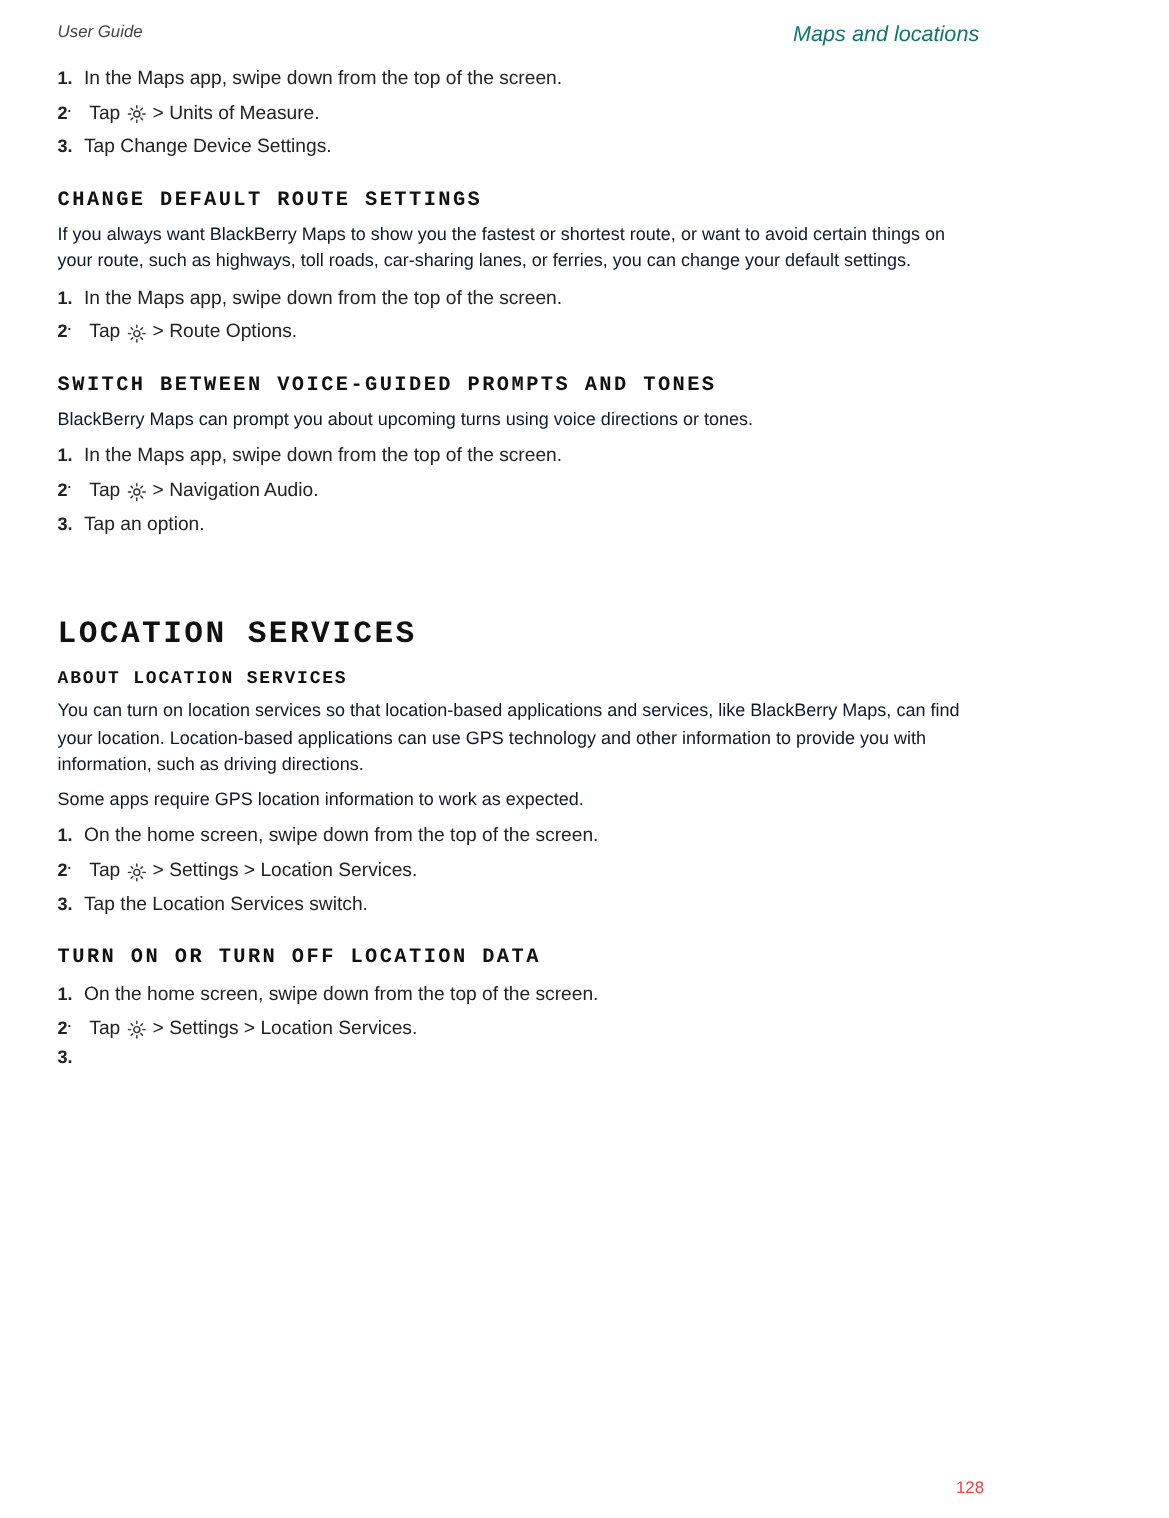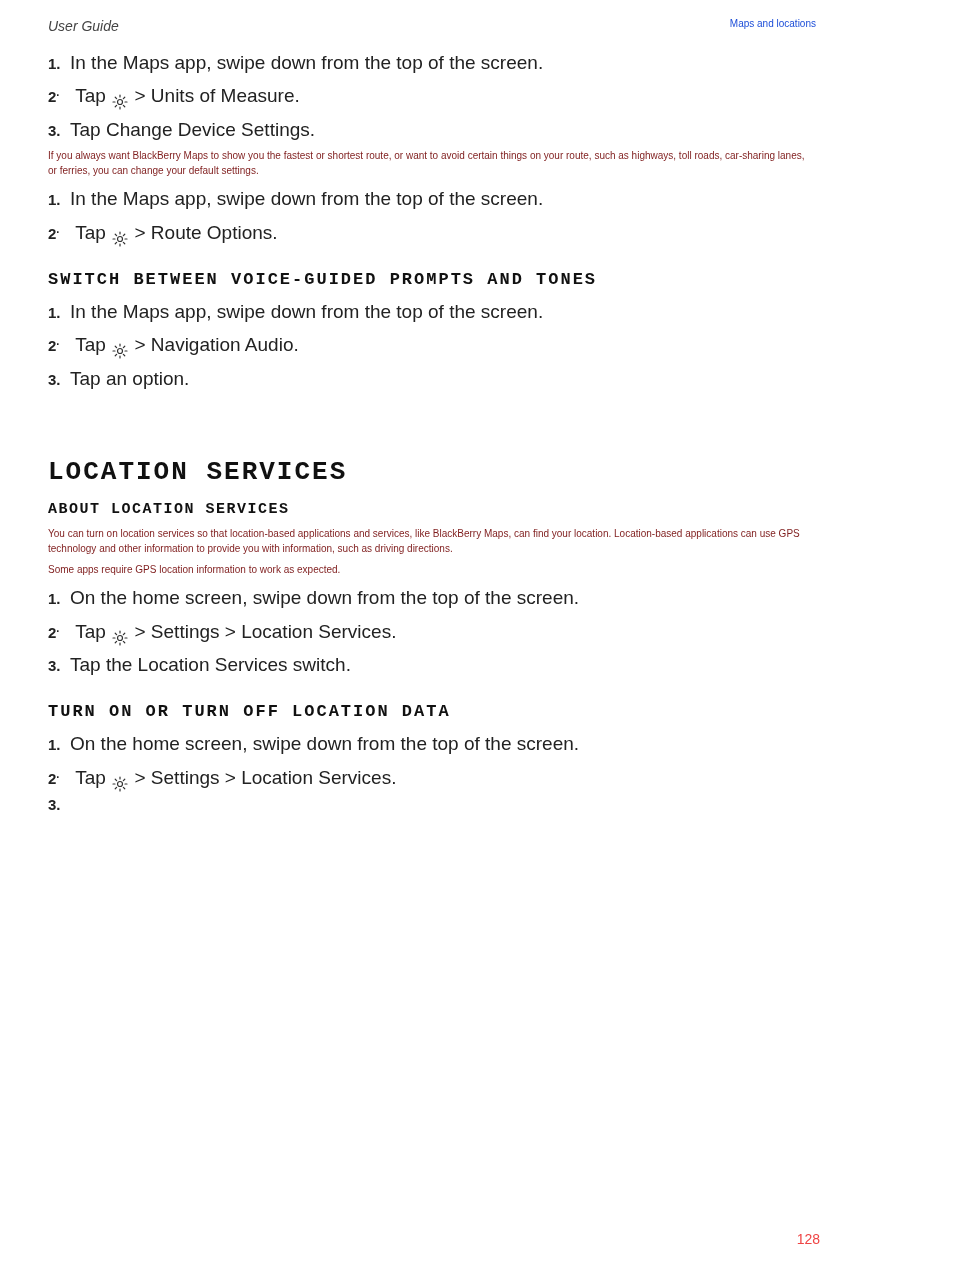--- a/index.html
+++ b/index.html
@@ -24,26 +24,27 @@
       align-items: flex-start;
       margin-bottom: 14px;
       border-bottom: none;
     }
     .header-left {
       font-size: 14px;
       color: #444;
       font-style: italic;
     }
     .header-right {
-      font-size: 10px;
-      color: #1d4ed8;
+      font-size: 18px;
+      color: #0f766e;
+      font-style: italic;
     }
     .body-text {
-      font-size: 10px;
-      color: #7f1d1d;
+      font-size: 15px;
+      color: #0f172a;
       line-height: 1.5;
       margin-bottom: 6px;
     }
     b, strong {
       font-weight: normal;
     }
     .gear-icon {
       display: inline-block;
       width: 16px;
       height: 16px;
@@ -71,21 +72,21 @@
       font-size: 15px;
       min-width: 22px;
     }
     .step-num-sup {
       font-weight: bold;
       font-size: 11px;
       vertical-align: super;
       line-height: 1;
     }
     .step-content {
-      font-size: 19px;
+      font-size: 16px;
       line-height: 1.6;
     }
   </style>
 </head>
 <body>
 
 <div class="page-wrapper">
   <div class="header-bar">
     <span class="header-left">User Guide</span>
     <span class="header-right">Maps and locations</span>
@@ -100,35 +101,37 @@
         <span class="step-num">2<span class="step-num-sup">.</span></span>
         <span class="step-content">&nbsp;<span>Tap </span><span class="gear-icon"><svg viewBox="0 0 16 16" fill="none" xmlns="http://www.w3.org/2000/svg">
     <circle cx="8" cy="8" r="2.5" stroke="#333" stroke-width="1.2"></circle>
     <path d="M8 1v2M8 13v2M1 8h2M13 8h2M3.22 3.22l1.41 1.41M11.36 11.36l1.41 1.41M3.22 12.78l1.41-1.41M11.36 4.64l1.41-1.41" stroke="#333" stroke-width="1.2" stroke-linecap="round"></path>
   </svg></span><span> &gt; </span><span><strong>Units of Measure</strong>.</span></span>
       </div>
       <div class="step-row">
         <span class="step-num">3.&nbsp;</span>
         <span class="step-content"><span>Tap <strong>Change Device Settings</strong>.</span></span>
       </div>
+      <div style="font-size: 17px; margin-top: 22px; margin-bottom: 8px; font-family: &quot;Courier New&quot;, Courier, monospace; font-weight: bold; letter-spacing: 2px; color: rgb(17, 17, 17);">CHANGE DEFAULT ROUTE SETTINGS</div>
       <p class="body-text">If you always want BlackBerry Maps to show you the fastest or shortest route, or want to avoid certain things on your route, such as highways, toll roads, car-sharing lanes, or ferries, you can change your default settings.</p>
       <div>
         <div class="step-row">
           <span class="step-num">1.&nbsp;</span>
           <span class="step-content"><span>In the Maps app, swipe down from the top of the screen.</span></span>
         </div>
         <div class="step-row">
           <span class="step-num">2<span class="step-num-sup">.</span></span>
           <span class="step-content">&nbsp;<span>Tap </span><span class="gear-icon"><svg viewBox="0 0 16 16" fill="none" xmlns="http://www.w3.org/2000/svg">
     <circle cx="8" cy="8" r="2.5" stroke="#333" stroke-width="1.2"></circle>
     <path d="M8 1v2M8 13v2M1 8h2M13 8h2M3.22 3.22l1.41 1.41M11.36 11.36l1.41 1.41M3.22 12.78l1.41-1.41M11.36 4.64l1.41-1.41" stroke="#333" stroke-width="1.2" stroke-linecap="round"></path>
   </svg></span><span> &gt; </span><span><strong>Route Options</strong>.</span></span>
         </div>
       </div>
       <div style="font-size: 17px; margin-top: 22px; margin-bottom: 8px; font-family: &quot;Courier New&quot;, Courier, monospace; font-weight: bold; letter-spacing: 2px; color: rgb(17, 17, 17);">SWITCH BETWEEN VOICE-GUIDED PROMPTS AND TONES</div>
+      <p class="body-text">BlackBerry Maps can prompt you about upcoming turns using voice directions or tones.</p>
       <div>
         <div class="step-row">
           <span class="step-num">1.&nbsp;</span>
           <span class="step-content"><span>In the Maps app, swipe down from the top of the screen.</span></span>
         </div>
         <div class="step-row">
           <span class="step-num">2<span class="step-num-sup">.</span></span>
           <span class="step-content">&nbsp;<span>Tap </span><span class="gear-icon"><svg viewBox="0 0 16 16" fill="none" xmlns="http://www.w3.org/2000/svg">
     <circle cx="8" cy="8" r="2.5" stroke="#333" stroke-width="1.2"></circle>
     <path d="M8 1v2M8 13v2M1 8h2M13 8h2M3.22 3.22l1.41 1.41M11.36 11.36l1.41 1.41M3.22 12.78l1.41-1.41M11.36 4.64l1.41-1.41" stroke="#333" stroke-width="1.2" stroke-linecap="round"></path>

